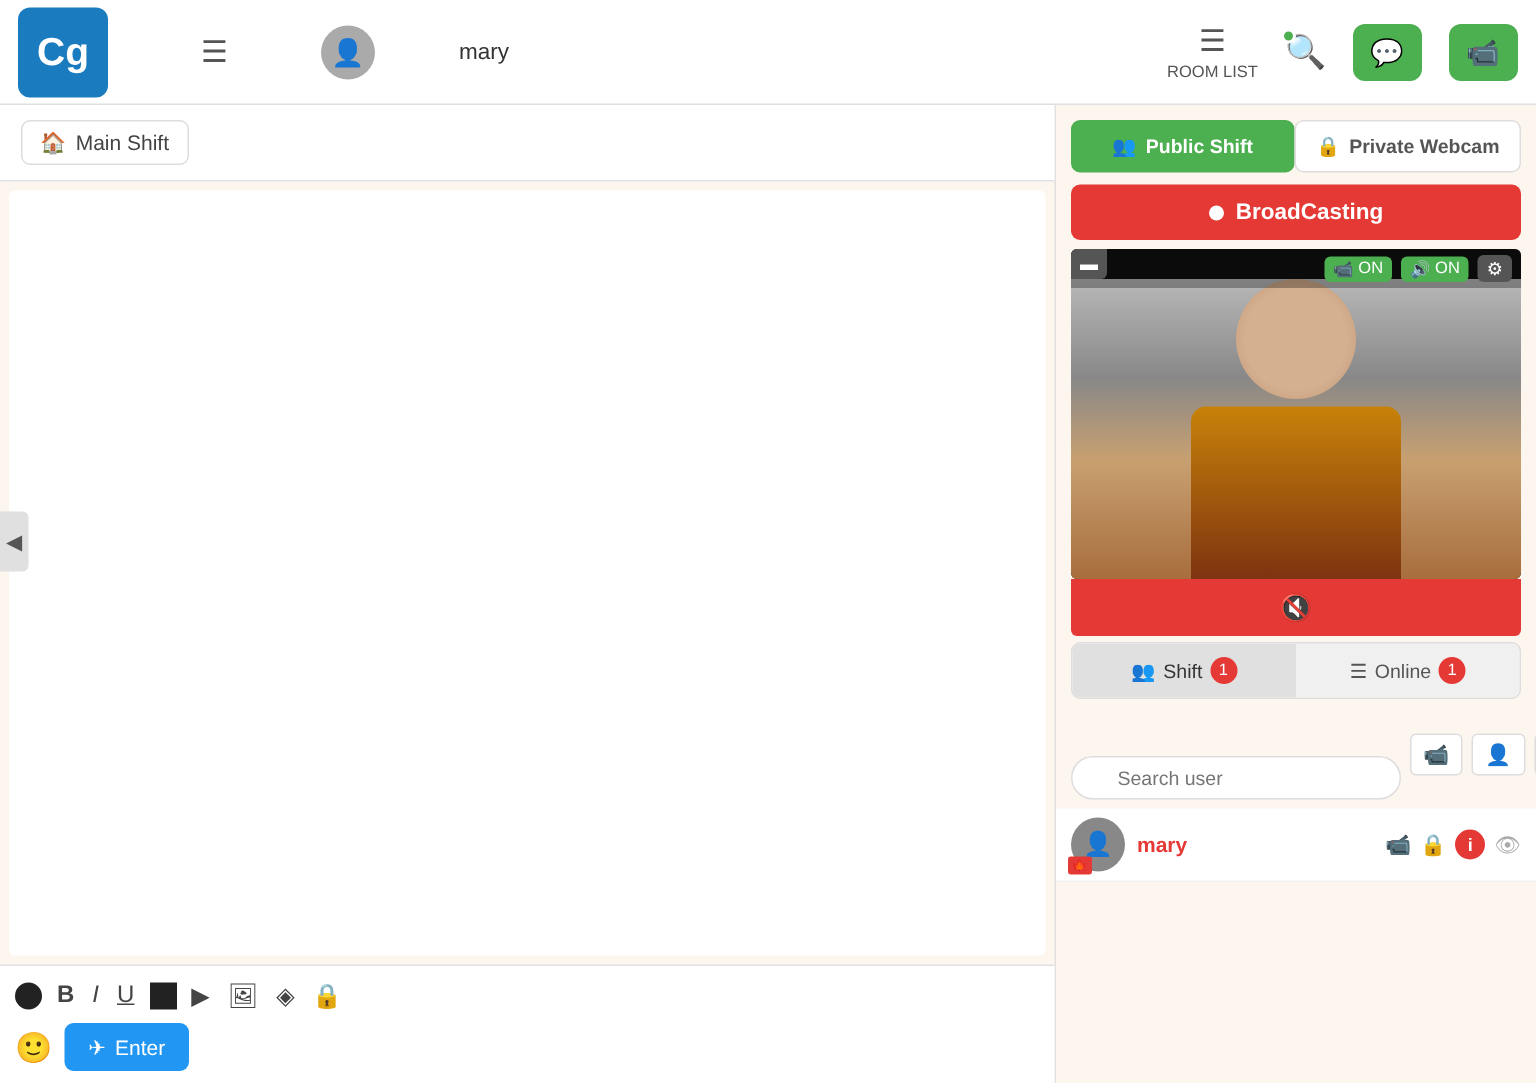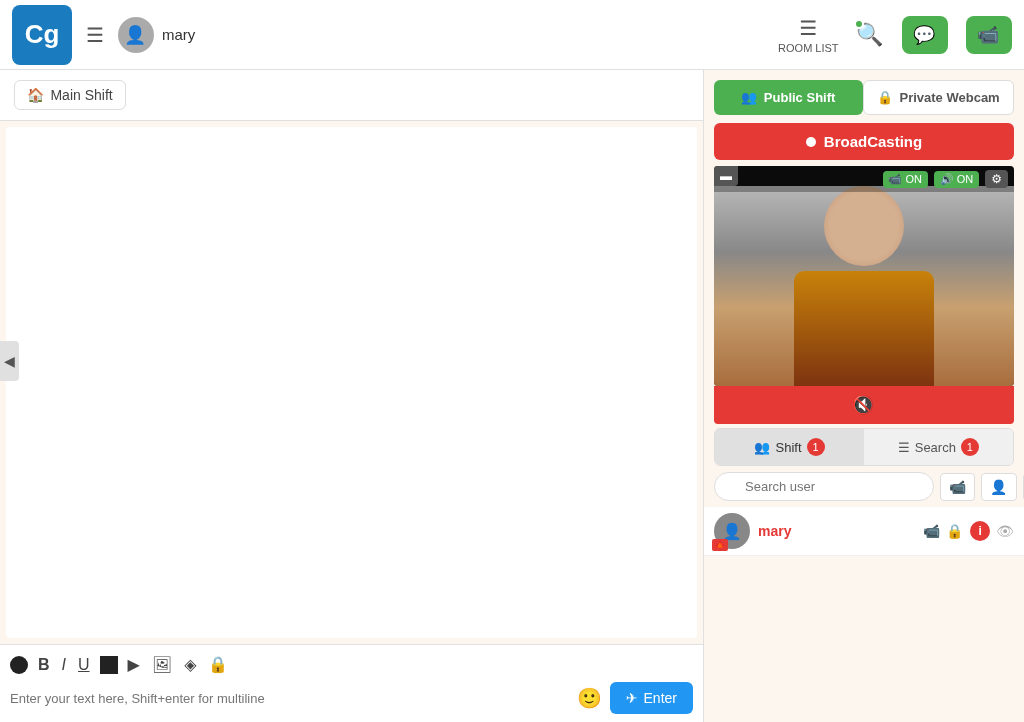--- a/index.html
+++ b/index.html
@@ -14,20 +14,21 @@
 
     
     .header {
       display: flex;
       align-items: center;
       background: #fff;
       height: 70px;
       padding: 0 12px;
       border-bottom: 1px solid #e0e0e0;
       position: relative;
+      gap: 48px;
     }
     .logo-box {
       width: 60px;
       height: 60px;
       background: #1a7bbf;
       border-radius: 8px;
       display: flex;
       align-items: center;
       justify-content: center;
       font-size: 26px;
@@ -415,20 +416,21 @@
       border-radius: 20px;
       padding: 6px 12px 6px 30px;
       font-size: 13px;
       outline: none;
       background: #fff;
       position: relative;
     }
     .search-wrapper {
       flex: 1;
       position: relative;
+      margin-top: 32px;
     }
     .search-icon-inner {
       position: absolute;
       left: 10px;
       top: 50%;
       transform: translateY(-50%);
       font-size: 13px;
       color: #aaa;
     }
     .user-action-btn {
@@ -555,21 +557,20 @@
         <button class="toolbar-btn"><b>B</b></button>
         <button class="toolbar-btn"><i>I</i></button>
         <button class="toolbar-btn"><u>U</u></button>
         <div class="toolbar-square"></div>
         <button class="toolbar-btn">▶</button>
         <button class="toolbar-btn">🖼</button>
         <button class="toolbar-btn">◈</button>
         <button class="toolbar-btn">🔒</button>
       </div>
       <div class="chat-input-row">
-        <input class="chat-input" type="text" placeholder="Enter your text here, Shift+enter for multiline" style="">
         <span class="emoji-btn">🙂</span>
         <button class="send-btn">
           <span class="send-icon">✈</span>
           <span>Enter</span>
         </button>
       </div>
     </div>
   </div>
 
   <div class="collapse-arrow">◀</div>
@@ -625,21 +626,21 @@
     <div class="users-rooms-tabs">
       <div class="ur-tab active">
         <span>👥</span>
         <span>Shift</span>
         <div class="ur-badge">
           <span>1</span>
         </div>
       </div>
       <div class="ur-tab">
         <span>☰</span>
-        <span>Search</span>
+        <span>Online</span>
         <div class="ur-badge">
           <span>1</span>
         </div>
       </div>
     </div>
 
     <div class="user-search-row">
       <div class="search-wrapper">
         <span class="search-icon-inner">🔍</span>
         <input class="user-search-box" type="text" placeholder="Search user" style="">

